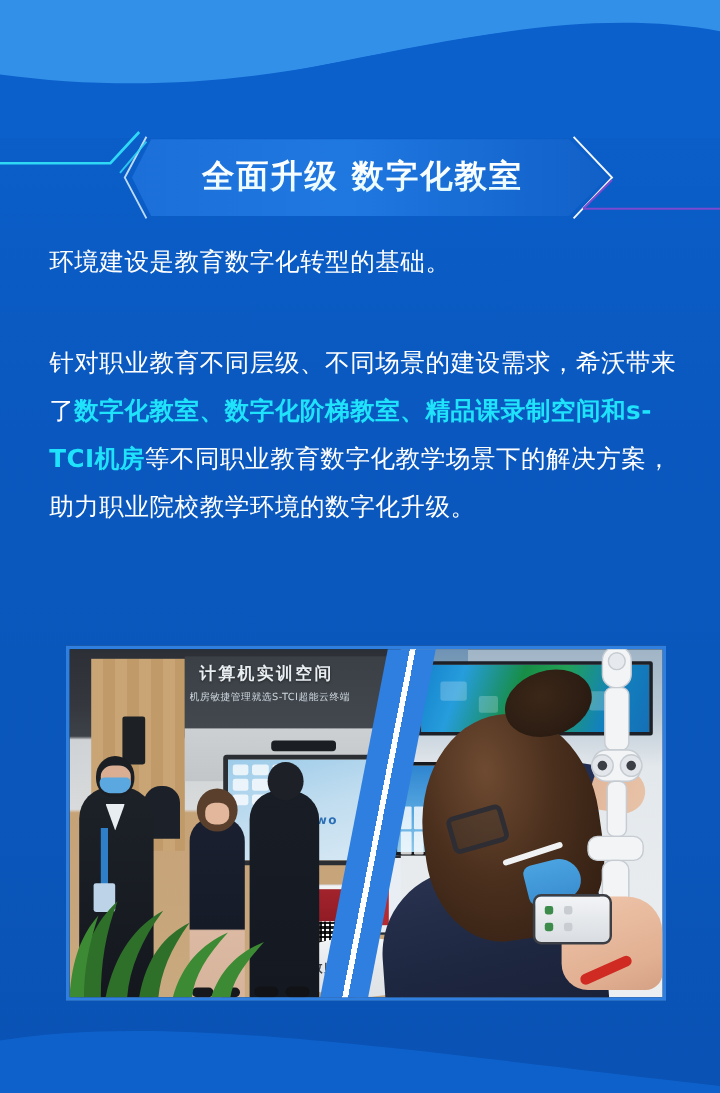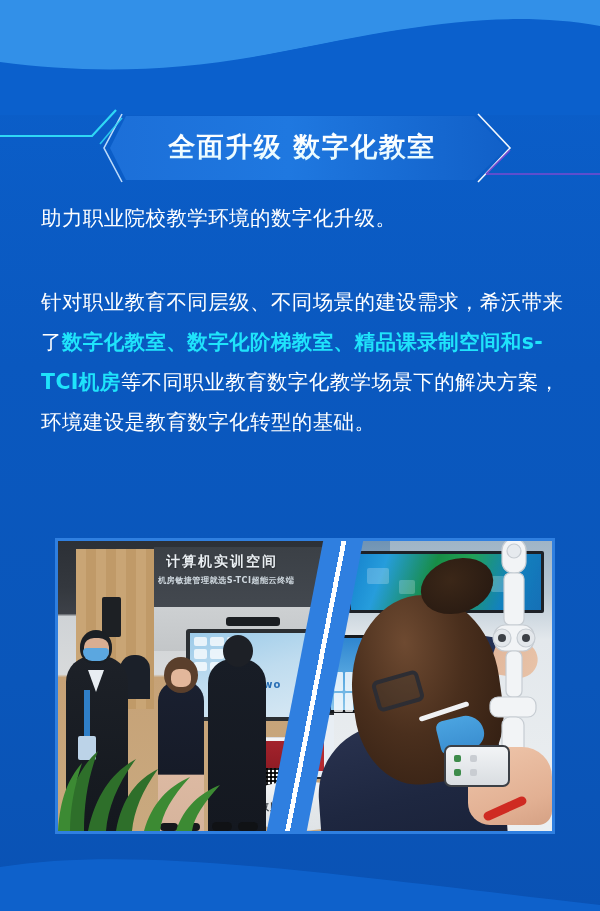--- a/index.html
+++ b/index.html
@@ -77,21 +77,21 @@
   }
   .booth-h1{
     position:absolute; left:108px; top:12px; width:172px;
     font-size:14px; font-weight:bold; color:#e9eef2;
     letter-spacing:2px; white-space:nowrap; overflow:hidden;
     text-shadow:0 1px 2px rgba(0,0,0,.5);
   }
   .booth-h2{
     position:absolute; left:100px; top:34px; width:180px;
     font-size:8.2px; color:#cfd8df; letter-spacing:.4px;
-    white-space:nowrap; overflow:hidden;font-weight:bold;
+    white-space:nowrap; overflow:hidden;
   }
   
   .wood{
     position:absolute; left:18px; top:8px; width:78px; height:160px;
     background:repeating-linear-gradient(90deg,#c9a575 0 10px,#c09a68 10px 20px);
   }
   .speaker{
     position:absolute; left:44px; top:56px; width:19px; height:40px;
     background:#1d2024; border-radius:2px;
   }
@@ -314,23 +314,23 @@
     <path d="M0,28 L92,28 L116,2" fill="none" stroke="#2fd8f5" stroke-width="2.2"></path>
     <path d="M100,36 L122,10" fill="none" stroke="#2fd8f5" stroke-width="1.6" opacity="0.85"></path>
 
     <path d="M486,66 L600,66" fill="none" stroke="#7b4ad0" stroke-width="1.6"></path>
     <path d="M486,66 L510,42" fill="none" stroke="#7b4ad0" stroke-width="1.6"></path>
   </svg>
   <div class="banner-title">全面升级  数字化教室</div>
 </div>
 
 <div class="copy">
-  <p>助力职业院校教学环境的数字化升级。</p>
+  <p>环境建设是教育数字化转型的基础。</p>
   <div class="gap"></div>
-  <p><span>针对职业教育不同层级、不同场景的建设需求，希沃带来了</span><span class="hl">数字化教室、数字化阶梯教室、精品课录制空间和s-TCI机房</span><span>等不同职业教育数字化教学场景下的解决方案，环境建设是教育数字化转型的基础。</span></p>
+  <p><span>针对职业教育不同层级、不同场景的建设需求，希沃带来了</span><span class="hl">数字化教室、数字化阶梯教室、精品课录制空间和s-TCI机房</span><span>等不同职业教育数字化教学场景下的解决方案，助力职业院校教学环境的数字化升级。</span></p>
 </div>
 
 <div class="photos">
   <div class="clipper">
 
     <div class="photo p-left">
       <div class="wood"></div>
       <div class="speaker"></div>
       <div class="booth-head"></div>
       <div class="wall-stone"></div>

